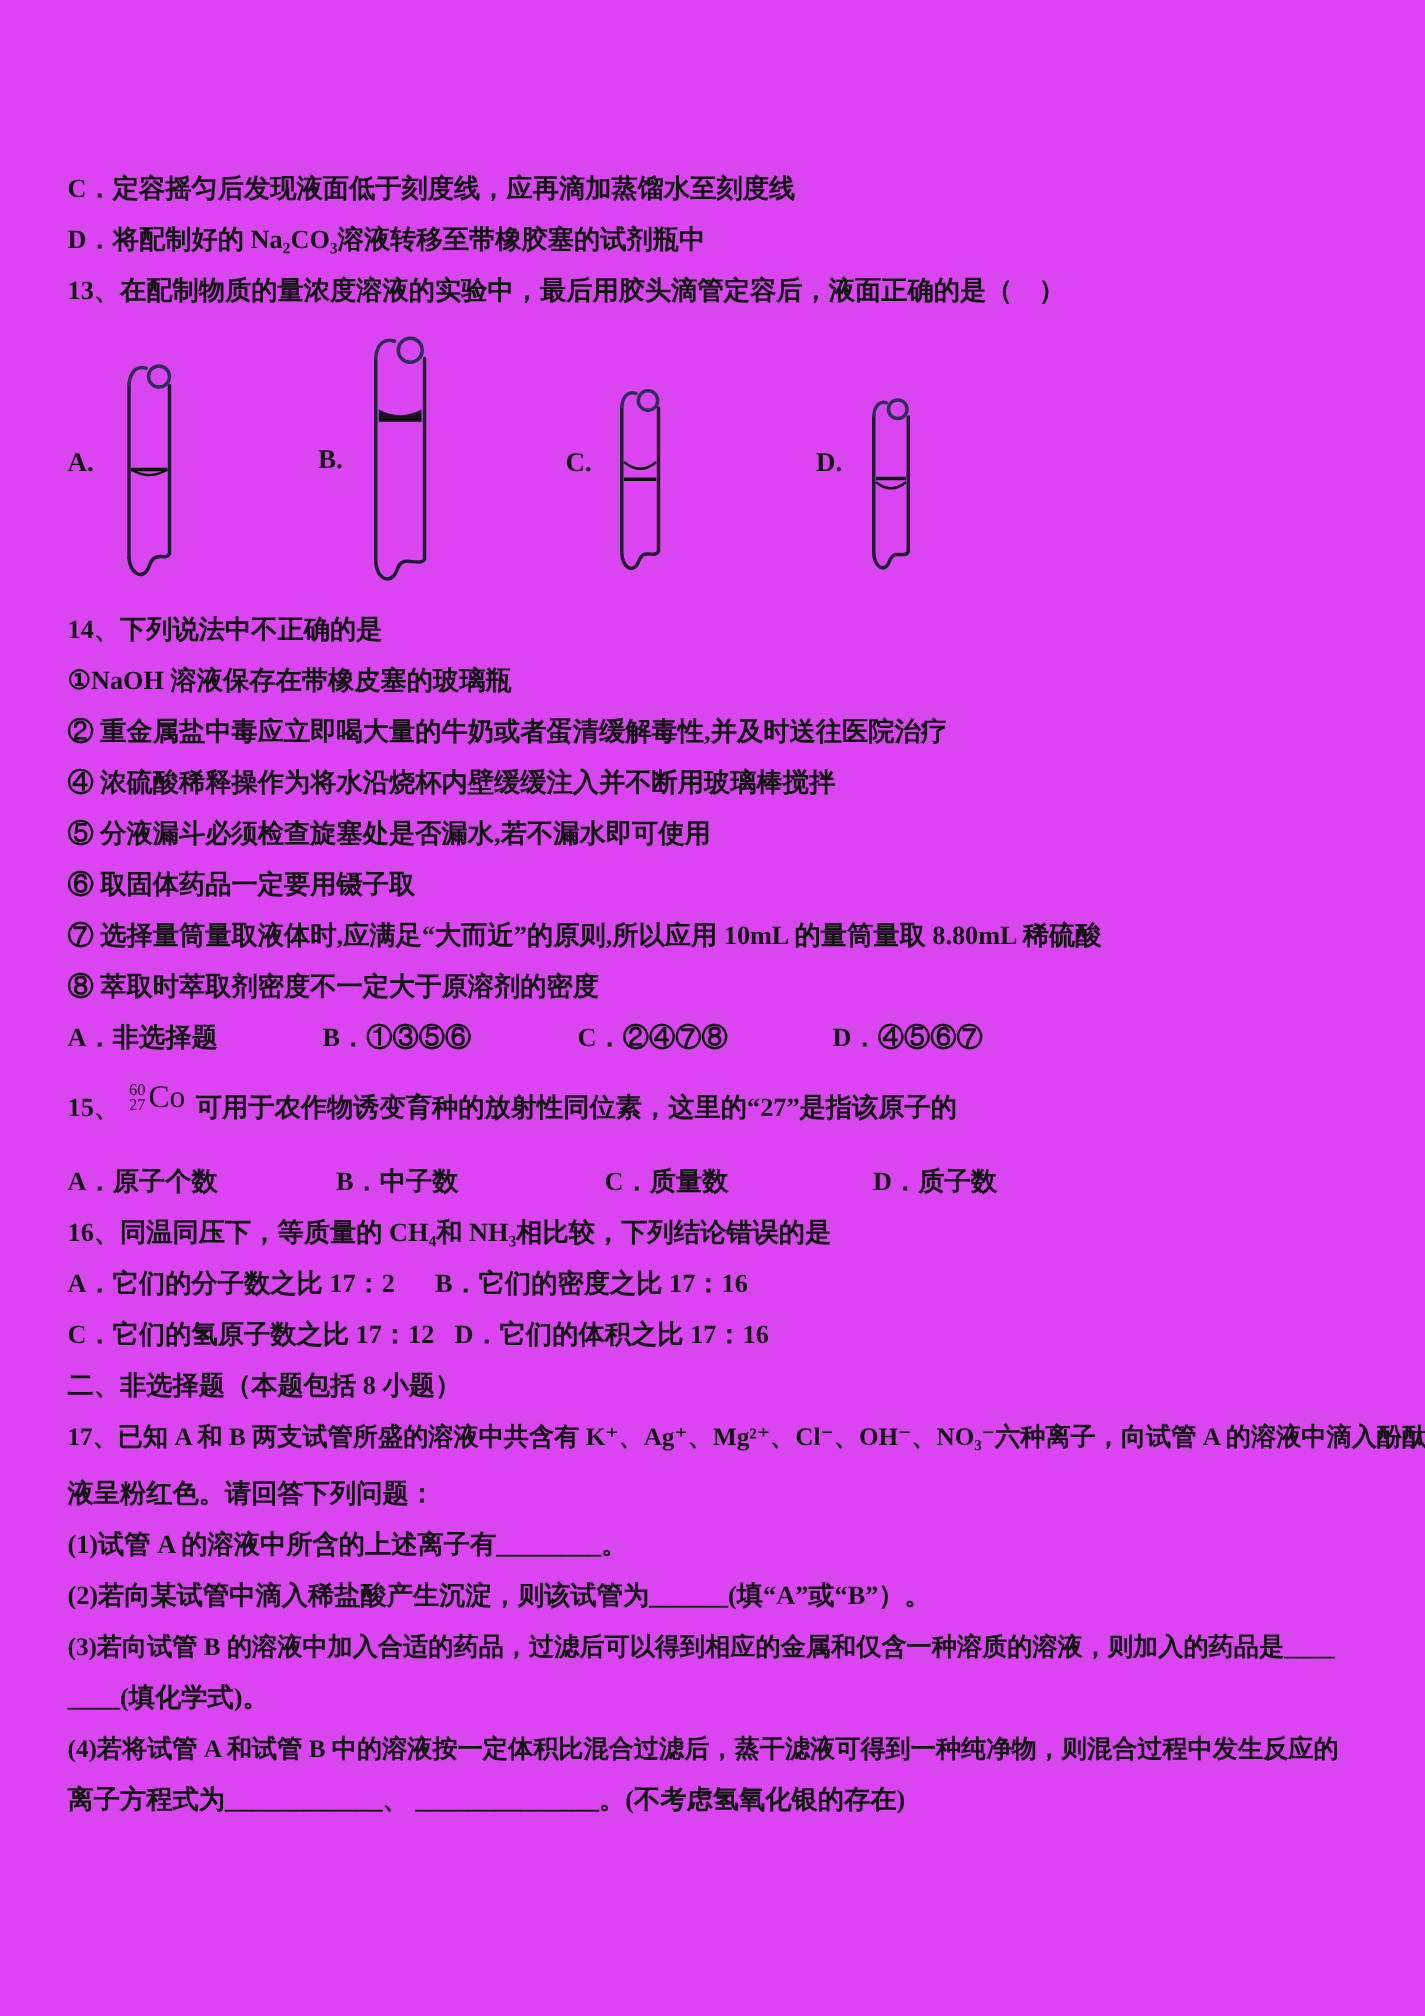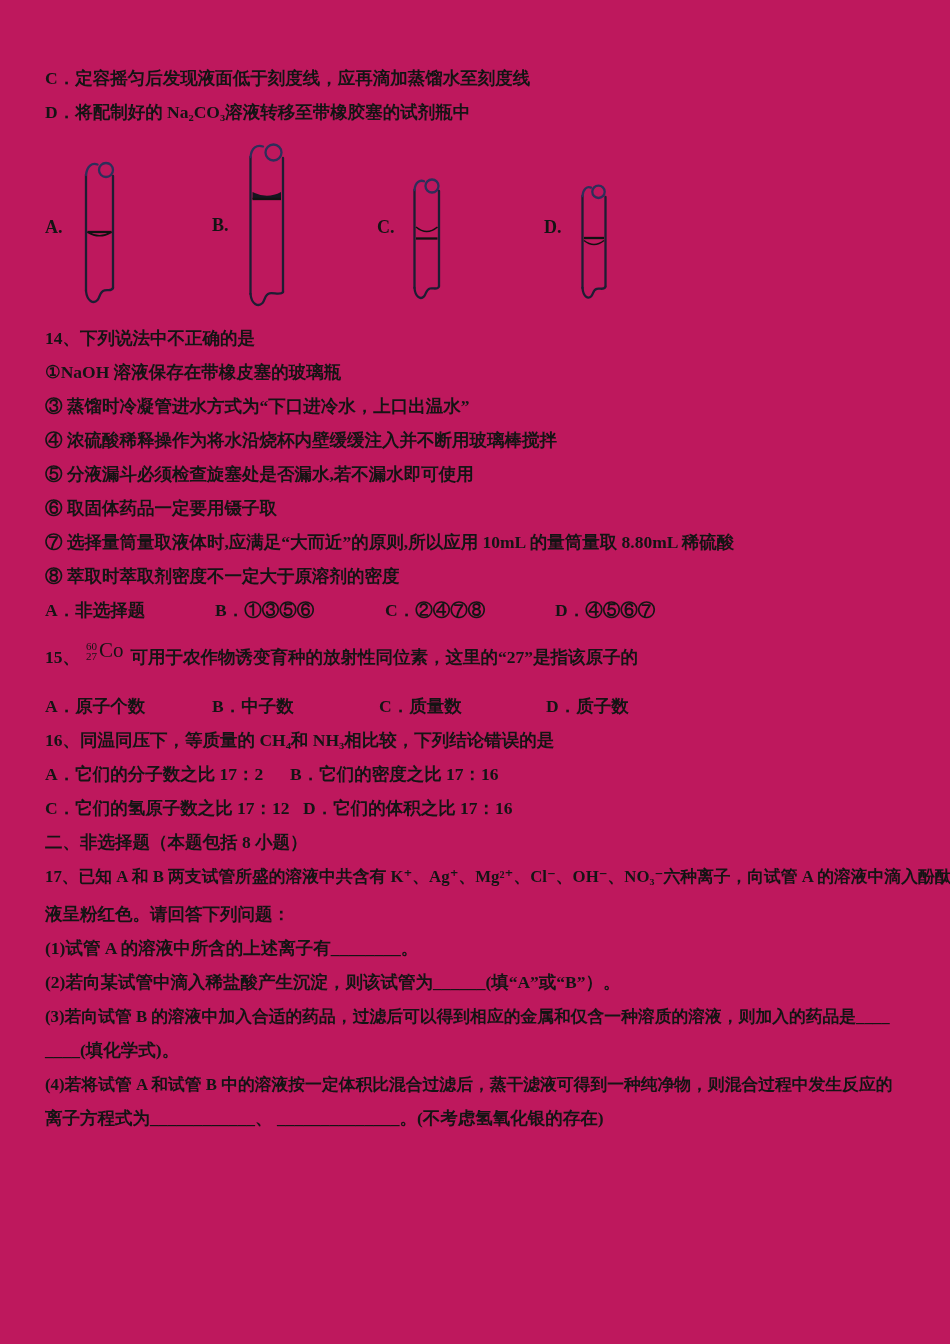--- a/index.html
+++ b/index.html
@@ -1,21 +1,21 @@
 <!DOCTYPE html>
 <html><head>
 <meta charset="utf-8">
 <style>
   html,body{margin:0;padding:0;background:#ffffff;}
   .page{
     position:relative;
     width:950px;height:1344px;
-    background:#be185d;
+    background:#d946ef;
     box-sizing:border-box;
-    padding:61px 38px 0 45px;
+    padding:108px 38px 0 45px;
     font-family:"Liberation Serif","DejaVu Serif",serif;
     font-weight:700;
     color:#141414;
     font-size:17.5px;
     overflow:hidden;
   }
   .line{
     height:34px;
     display:flex;
     align-items:center;
@@ -30,33 +30,34 @@
   .figure{position:relative;height:192px;}
   .tube-label{position:absolute;font-size:18px;}
   .tube{position:absolute;}
   .wall{fill:none;stroke:#1d1d33;stroke-width:2.3;stroke-linecap:round;}
   .blue{stroke:#2e2e5a;fill:none;}
   .mark{stroke:#111;stroke-width:2.3;fill:none;}
   .thin{stroke-width:1.6;}
   .fillmen{fill:#15151f;stroke:none;}
   
   .line-q15{height:44px;margin-top:8px;}
-  .q15opts{margin-top:10px;}
+  .q15opts{margin-top:10px;gap:12px;}
   .iso{display:inline-flex;align-items:flex-start;margin:0 7px 0 6px;position:relative;top:-7px;}
   .iso-nums{display:inline-flex;flex-direction:column;align-items:flex-end;font-size:11px;line-height:10px;font-weight:400;margin-right:2px;padding-top:2px;}
   .iso-symbol{font-size:21px;font-weight:400;line-height:22px;}
   .l2{margin-top:4px;}
 </style>
 </head>
 <body>
 
 <div class="page">
 
   <div class="line">C．定容摇匀后发现液面低于刻度线，应再滴加蒸馏水至刻度线</div>
   <div class="line">D．将配制好的 Na₂CO₃溶液转移至带橡胶塞的试剂瓶中</div>
+  <div class="line">13、在配制物质的量浓度溶液的实验中，最后用胶头滴管定容后，液面正确的是（　）</div>
 
   <div class="figure">
     <span class="tube-label" style="left:0px;top:88px;">A.</span>
     <svg class="tube" style="left:35px;top:29px;" width="40" height="152" viewBox="0 0 40 152">
       <path class="wall" d="M6,17 L6,133"></path>
       <path class="blue wall" d="M6,17 C7,8 12,4.5 17.5,6.5"></path>
       <circle class="blue wall" cx="26" cy="12" r="7"></circle>
       <path class="wall" d="M33,18 L33,130"></path>
       <path class="wall" d="M6,133 C7,143 13.5,146.5 17.5,142 C20.5,138.6 19.5,133.5 24.5,132.3 C28.5,131.4 31.5,133.5 33,130"></path>
       <path class="mark" d="M7.5,74 L31.5,74"></path>
@@ -92,21 +93,21 @@
       <circle class="blue wall" cx="21.5" cy="9.8" r="6.2"></circle>
       <path class="wall" d="M28.5,15 L28.5,104"></path>
       <path class="wall" d="M5.5,106 C6.2,114.5 11,117.5 14.3,114.2 C16.6,111.8 16,107.8 19.8,106.8 C23,106 27,108.2 28.5,104.8"></path>
       <path class="mark" d="M7,56 L27,56"></path>
       <path class="mark thin" d="M7,58.5 Q17,66.5 27,58.5"></path>
     </svg>
   </div>
 
   <div class="line">14、下列说法中不正确的是</div>
   <div class="line">①NaOH 溶液保存在带橡皮塞的玻璃瓶</div>
-  <div class="line">③ 蒸馏时冷凝管进水方式为“下口进冷水，上口出温水”</div>
+  <div class="line">② 重金属盐中毒应立即喝大量的牛奶或者蛋清缓解毒性,并及时送往医院治疗</div>
   <div class="line">④ 浓硫酸稀释操作为将水沿烧杯内壁缓缓注入并不断用玻璃棒搅拌</div>
   <div class="line">⑤ 分液漏斗必须检查旋塞处是否漏水,若不漏水即可使用</div>
   <div class="line">⑥ 取固体药品一定要用镊子取</div>
   <div class="line">⑦ 选择量筒量取液体时,应满足“大而近”的原则,所以应用 10mL 的量筒量取 8.80mL 稀硫酸</div>
   <div class="line">⑧ 萃取时萃取剂密度不一定大于原溶剂的密度</div>
 
   <div class="line">
     <span class="opt170">A．非选择题</span>
     <span class="opt170">B．①③⑤⑥</span>
     <span class="opt170">C．②④⑦⑧</span>

